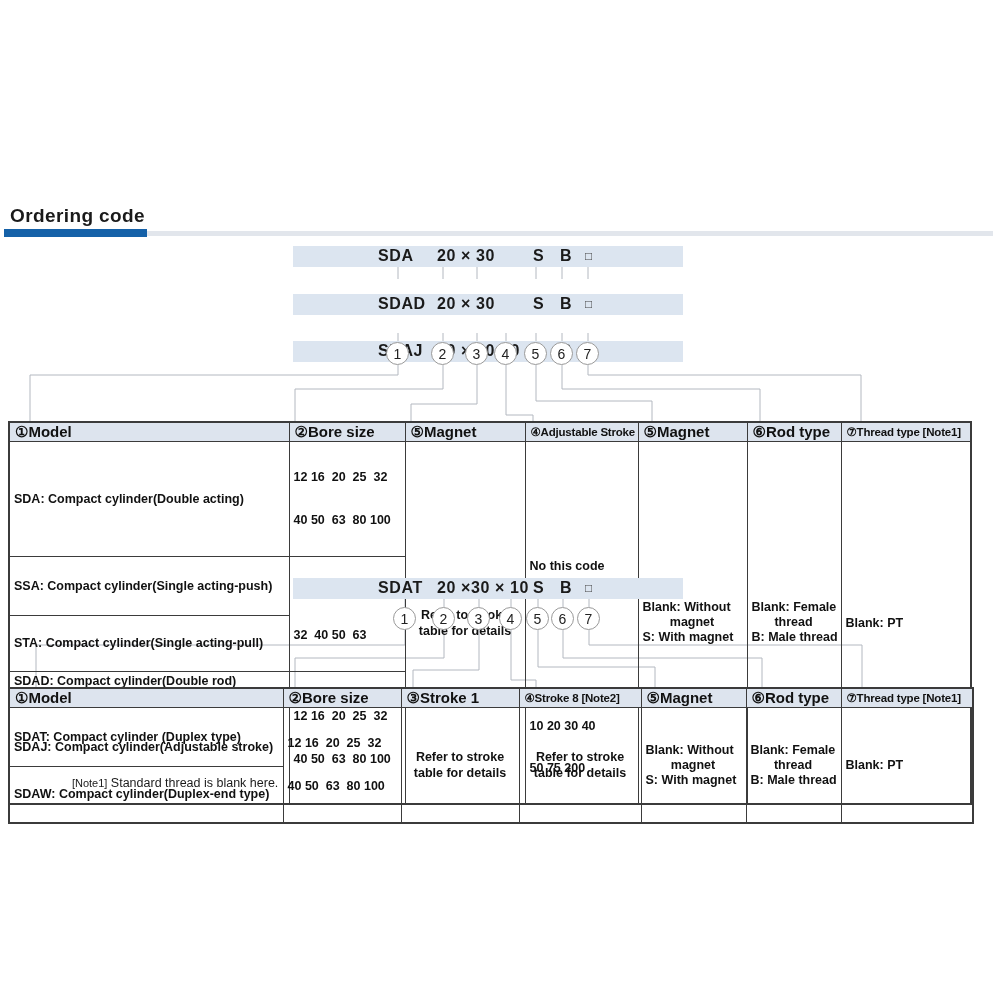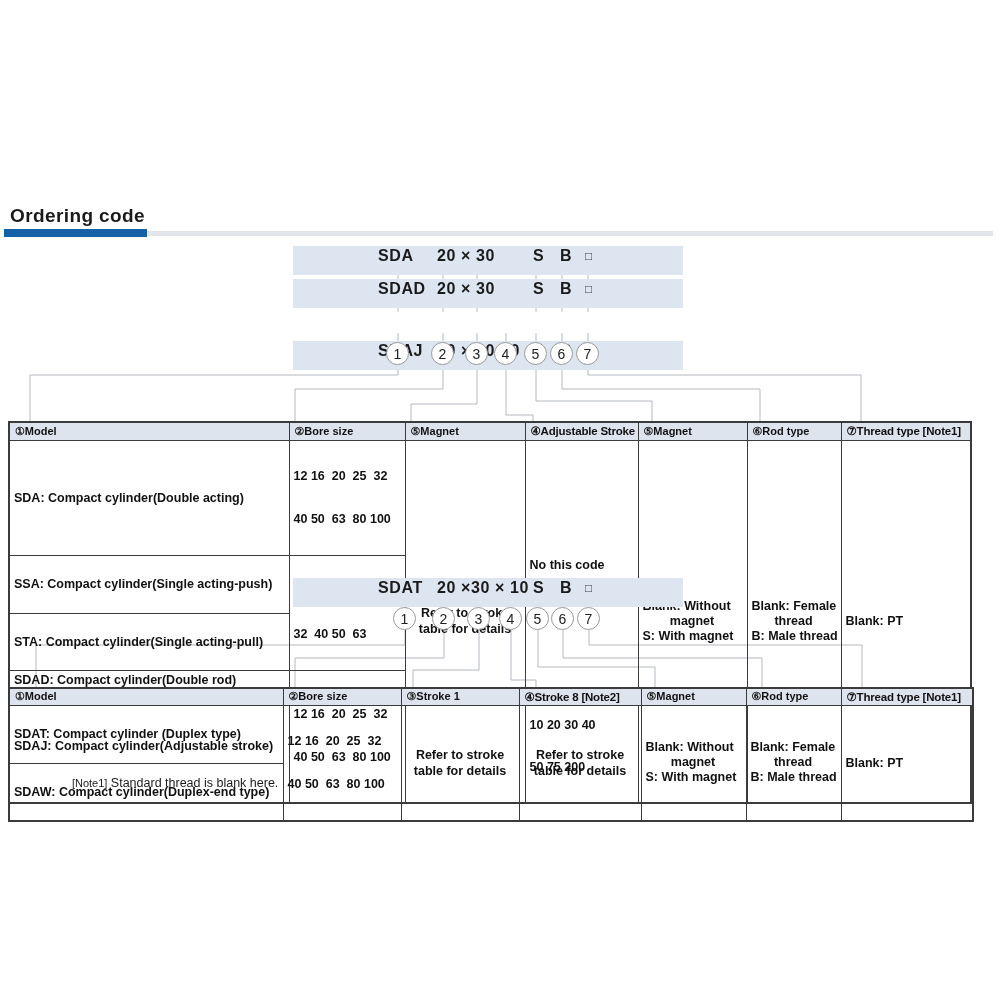--- a/index.html
+++ b/index.html
@@ -6,41 +6,41 @@
   .page{position:relative;width:1000px;height:1000px;background:#ffffff;overflow:hidden;
         font-family:"Liberation Sans", sans-serif;color:#1a1a1a;}
   .abs{position:absolute;}
 
   
   .title{left:10px;top:205px;font-size:19px;font-weight:bold;letter-spacing:0.4px;}
   .rule-light{left:4px;top:231px;width:989px;height:5px;background:#e2e6ec;}
   .rule-blue{left:4px;top:229px;width:143px;height:8px;background:#1561a8;}
 
   
-  .codebar{left:293px;width:390px;height:29px;background:#dce5f0;}
+  .codebar{left:293px;width:390px;height:21px;background:#dce5f0;}
   .codebar span{position:absolute;top:1px;font-size:16px;font-weight:bold;letter-spacing:0.6px;white-space:pre;}
   .cb-model{left:85px;}
   .cb-size{left:144px;}
   .cb-mag{left:240px;}
   .cb-rod{left:267px;}
   .codebar .cb-box{left:292px;top:3px;font-size:12px;font-weight:normal;color:#444;}
 
   
   .circle{width:21px;height:21px;border:1px solid #999;border-radius:50%;background:#fff;
           display:flex;align-items:center;justify-content:center;font-size:14px;color:#222;}
 
   
   .connectors{left:0;top:0;pointer-events:none;}
   .connectors polyline{fill:none;stroke:#b3b8c0;stroke-width:1;}
 
   
   table{border-collapse:collapse;table-layout:fixed;font-size:12.5px;color:#111;}
   .otable{border:2px solid #3b3b3b;}
   .otable th,.otable td{border:1px solid #3b3b3b;padding:0 4px;overflow:hidden;vertical-align:middle;font-weight:bold;}
-  .otable th{background:#dde4ee;text-align:left;font-size:11px;font-weight:bold;padding-left:5px;white-space:nowrap;}
+  .otable th{background:#dde4ee;text-align:left;font-size:15px;font-weight:bold;padding-left:5px;white-space:nowrap;}
   .otable th.small{font-size:11.5px;letter-spacing:-0.2px;}
   .c-model{padding-left:6px;text-align:left;white-space:nowrap;}
   .c-bore{padding-left:5px;white-space:pre;}
   .c-bore div{line-height:15px;}
   .c-center{text-align:center;}
   .c-center div{line-height:16px;}
   .c-adj{padding-left:8px;margin-top:40px;}
   .c-adj2{padding-left:8px;white-space:pre;}
   .c-adj2 div{line-height:14px;}
   .c-3l div{line-height:15px;white-space:nowrap;}
@@ -106,21 +106,21 @@
     <polyline points="589,630 589,645 862,645 862,687"></polyline>
   </svg>
 
   <div class="abs codebar" style="top:246px;">
     <span class="cb-model">SDA</span>
     <span class="cb-size">20 × 30</span>
     <span class="cb-mag">S</span>
     <span class="cb-rod">B</span>
     <span class="cb-box">□</span>
   </div>
-  <div class="abs codebar" style="top:279px;text-decoration:underline;">
+  <div class="abs codebar" style="top:294px;text-decoration:underline;">
     <span class="cb-model">SDAD</span>
     <span class="cb-size">20 × 30</span>
     <span class="cb-mag">S</span>
     <span class="cb-rod">B</span>
     <span class="cb-box">□</span>
   </div>
   <div class="abs codebar" style="top:312px;margin-top:29px;">
     <span class="cb-model">SDAJ</span>
     <span class="cb-size">20 × 30-30</span>
     <span class="cb-mag">S</span>

